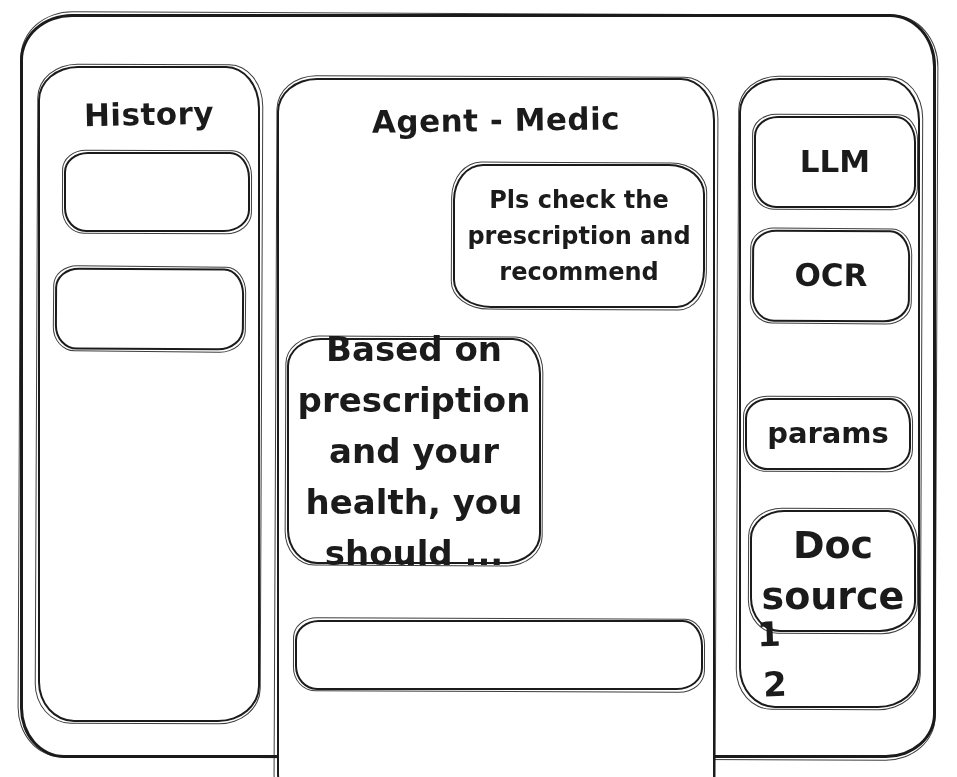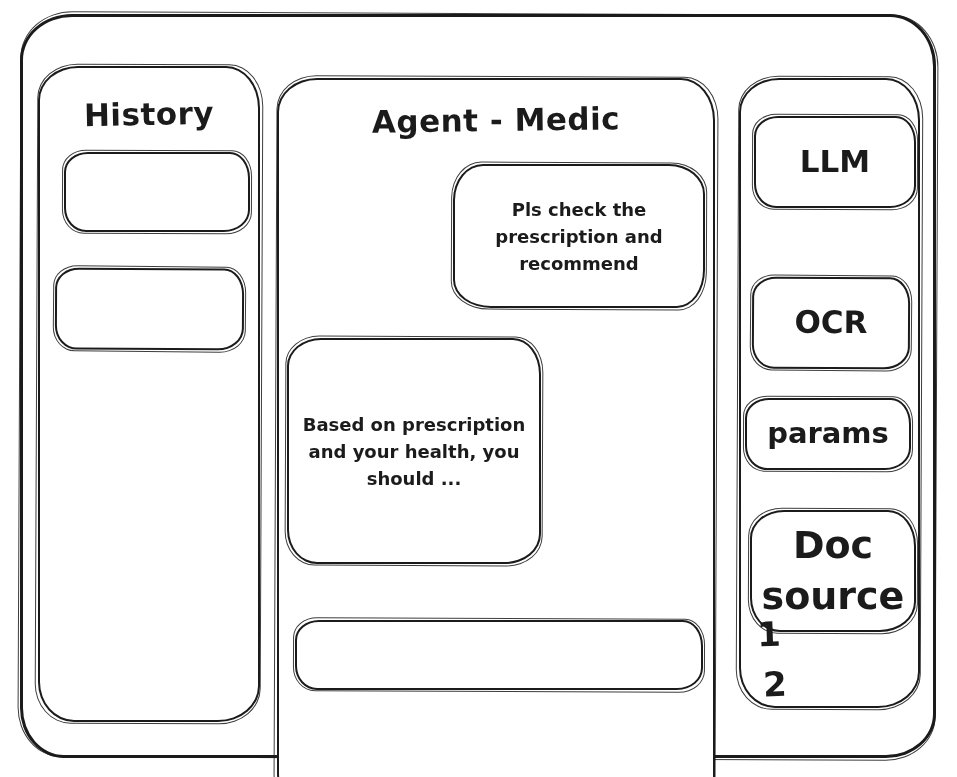--- a/index.html
+++ b/index.html
@@ -46,21 +46,21 @@
     text-align: center;
     font-size: 31px;
     transform: rotate(-1.2deg);
   }
   .bubble {
     display: flex;
     align-items: center;
     justify-content: center;
     text-align: center;
     padding: 10px 12px;
-    font-size: 18px;
+    font-size: 24px;
     font-weight: 700;
     line-height: 1.5;
   }
   .tool-btn {
     display: flex;
     align-items: center;
     justify-content: center;
     text-align: center;
     font-size: 31px;
     font-weight: 700;
@@ -93,36 +93,36 @@
     </div>
   </div>
 
   <div class="sketch rB thin" style="left:277px; top:78px; width:438px; height:735px;">
     <div class="panel-title hand" style="top:22px; transform:rotate(-.8deg);">Agent - Medic</div>
 
     <div class="sketch rE thin bubble" style="left:174px; top:84px; width:252px; height:144px;">
       <span>Pls check the prescription and recommend</span>
     </div>
 
-    <div class="sketch rD thin bubble" style="left:8px; top:258px; width:254px; height:226px; font-size:18px;">
+    <div class="sketch rD thin bubble" style="left:8px; top:258px; width:254px; height:226px; font-size:34px;">
       <span>Based on prescription and your health, you should ...</span>
     </div>
 
     <div class="sketch rC thin" style="left:16px; top:540px; width:408px; height:70px;">
       <span></span>
     </div>
   </div>
 
   <div class="sketch rB thin" style="left:739px; top:78px; width:181px; height:630px;">
 
     <div class="sketch rC thin tool-btn" style="left:13px; top:36px; width:162px; height:92px;">
       <span>LLM</span>
     </div>
 
-    <div class="sketch rC thin tool-btn" style="left:11px; top:150px; width:158px; height:92px; transform:rotate(.3deg);margin-top:47px;">
+    <div class="sketch rC thin tool-btn" style="left:11px; top:150px; width:158px; height:92px; transform:rotate(.3deg);">
       <span>OCR</span>
     </div>
 
     <div class="sketch rC thin tool-btn" style="left:4px; top:318px; width:166px; height:72px; font-size:29px;">
       <span>params</span>
     </div>
 
     <div class="sketch rD thin tool-btn" style="left:9px; top:430px; width:166px; height:122px; font-size:38px;">
       <span>Doc source</span>
     </div>

